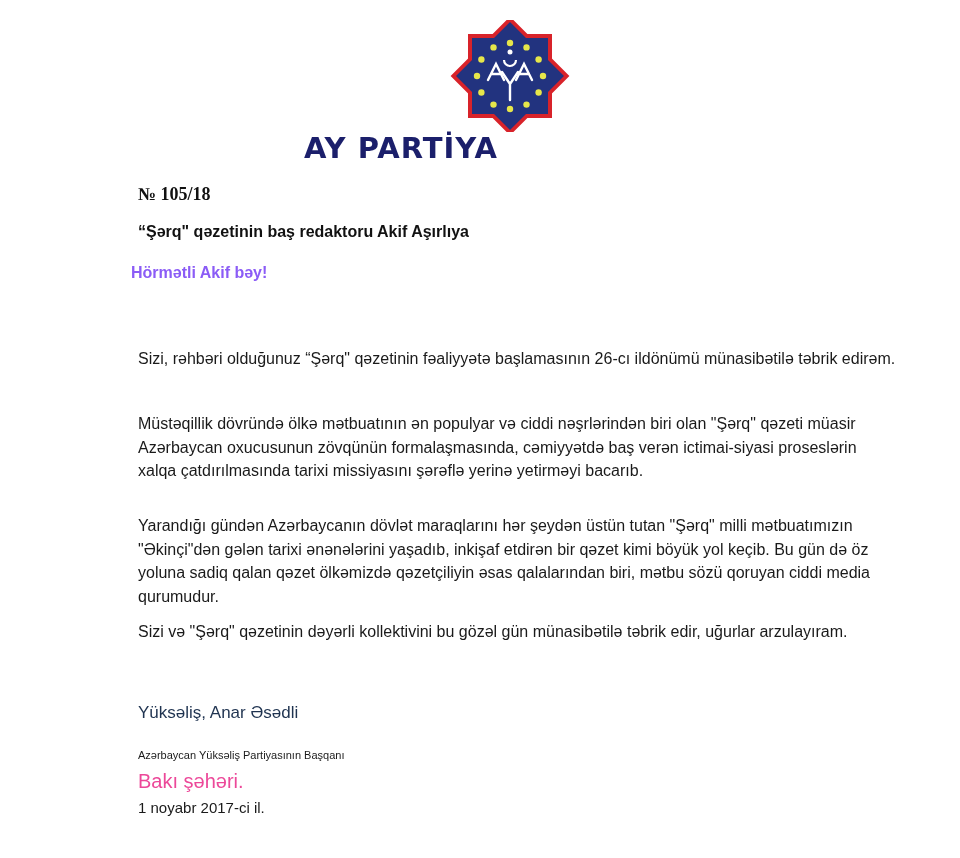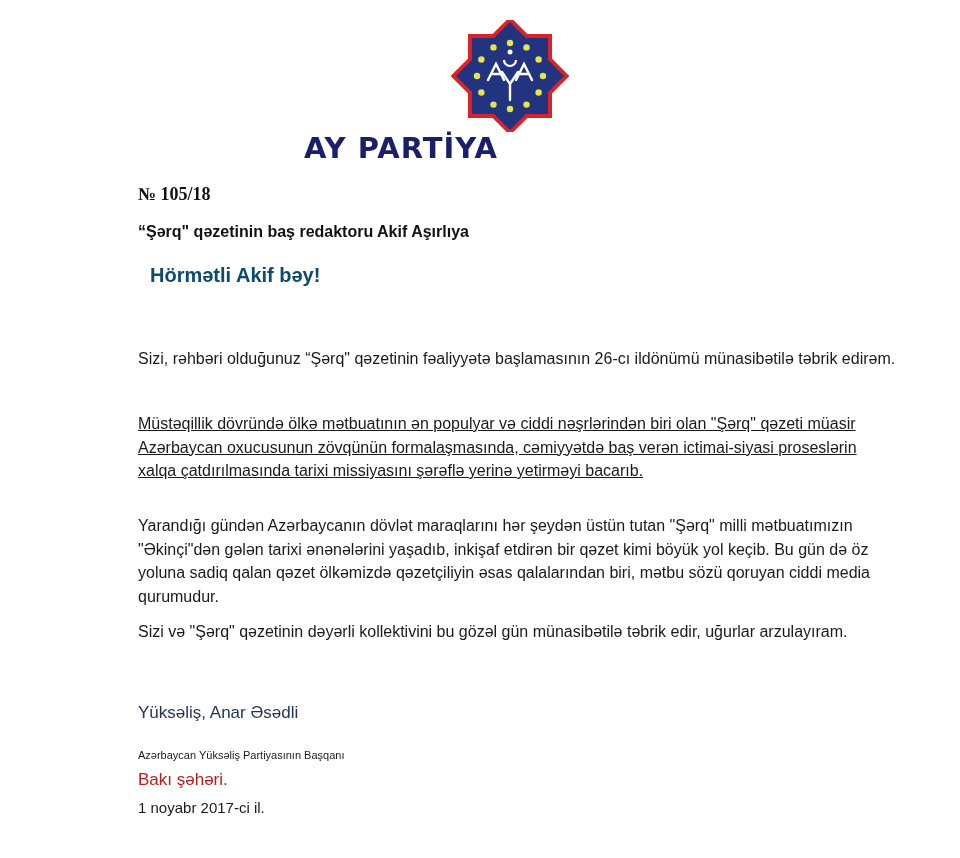--- a/index.html
+++ b/index.html
@@ -22,42 +22,42 @@
     .ref {
       position: absolute; left: 138px; top: 184px;
       font-family: "Liberation Serif", serif; font-weight: bold; font-size: 18px;
       color: #111;
     }
     .addr {
       position: absolute; left: 138px; top: 223px;
       font-weight: bold; font-size: 16px; color: #111;
     }
     .greet {
-      position: absolute; left: 150px; top: 264px;
-      font-weight: bold; font-size: 20px; color: #0c4a6e;
+      position: absolute; left: 131px; top: 264px;
+      font-weight: bold; font-size: 16px; color: #8b5cf6;
     }
     .body-text {
       position: absolute; left: 138px; width: 760px;
       font-size: 16px; line-height: 23.5px; color: #1a1a1a;
     }
     .p1 { top: 347px; }
-    .p2 { top: 412px; text-decoration: underline; }
+    .p2 { top: 412px; }
     .p3 { top: 514px; }
     .p4 { top: 620px; }
     .sig-name {
       position: absolute; left: 138px; top: 703px;
       font-size: 17px; color: #1f3350;
     }
     .sig-title {
       position: absolute; left: 138px; top: 749px;
       font-size: 11px; color: #1a1a1a;
     }
     .city {
       position: absolute; left: 138px; top: 770px;
-      font-size: 17px; color: #b91c1c;
+      font-size: 20px; color: #ec4899;
     }
     .date {
       position: absolute; left: 138px; top: 799px;
       font-size: 15px; color: #1a1a1a;
     }
   </style>
 </head>
 <body>
 
 <div class="logo">

